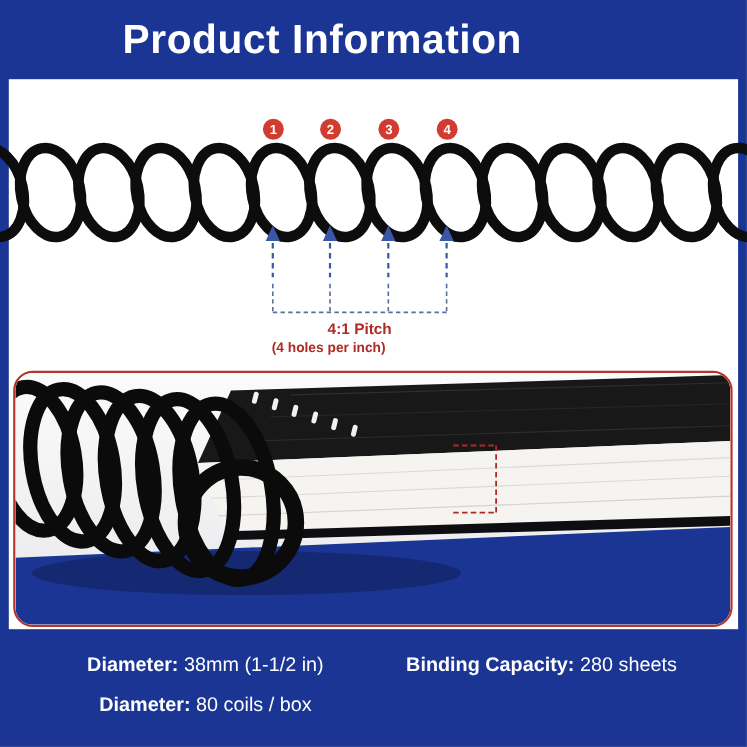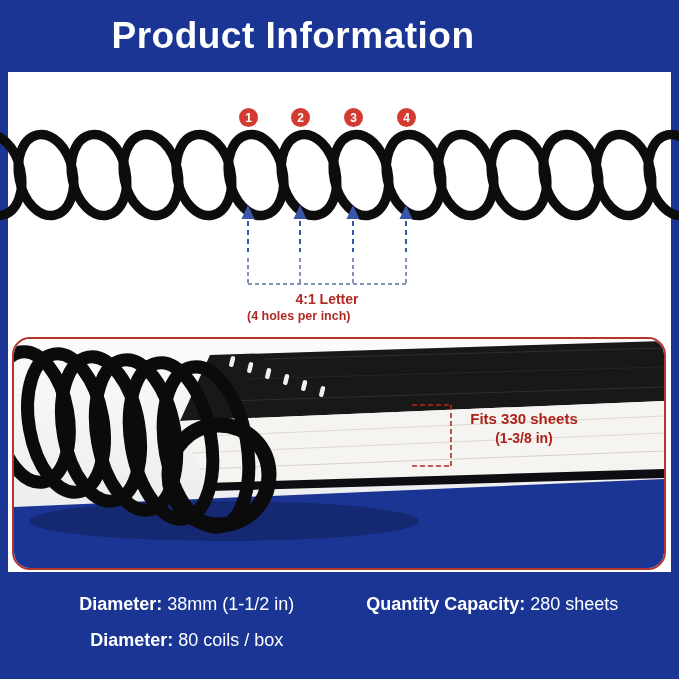--- a/index.html
+++ b/index.html
@@ -104,21 +104,21 @@
       <line x1="406" y1="158" x2="406" y2="184"></line>
       <line x1="248" y1="184" x2="406" y2="184"></line>
     </g>
   </svg>
 
   <div class="marker m1">1</div>
   <div class="marker m2">2</div>
   <div class="marker m3">3</div>
   <div class="marker m4">4</div>
 
-  <div class="pitch-label">4:1 Letter</div>
+  <div class="pitch-label">4:1 Pitch</div>
   <div class="pitch-sublabel">(4 holes per inch)</div>
 
   <div class="photo-frame">
     <svg viewBox="0 0 650 229" aria-hidden="true">
       <defs>
         <linearGradient id="bgGrad" x1="0" y1="0" x2="0" y2="1">
           <stop offset="0" stop-color="#fbfbfb"></stop>
           <stop offset="1" stop-color="#e7e8ea"></stop>
         </linearGradient>
       </defs>
@@ -160,31 +160,27 @@
         <circle cx="205" cy="136" r="50" stroke-width="15"></circle>
       </g>
 
       <g stroke="#b02a25" stroke-width="1.6" stroke-dasharray="5,3" fill="none">
         <line x1="437" y1="66" x2="437" y2="127"></line>
         <line x1="398" y1="66" x2="437" y2="66"></line>
         <line x1="398" y1="127" x2="437" y2="127"></line>
       </g>
     </svg>
 
-    <div class="annotation">
-      <div class="l1">Fits 330 sheets</div>
-      <div class="l2">(1-3/8 in)</div>
-    </div>
   </div>
 
   <div class="specs">
     <div class="spec">
       <span class="lbl">Diameter:</span><span>38mm (1-1/2 in)</span>
     </div>
     <div class="spec">
-      <span class="lbl">Quantity Capacity:</span><span>280 sheets</span>
+      <span class="lbl">Binding Capacity:</span><span>280 sheets</span>
     </div>
     <div class="spec">
       <span class="lbl">Diameter:</span><span>80 coils / box</span>
     </div>
   </div>
 
 </div>
 
 </body></html>

